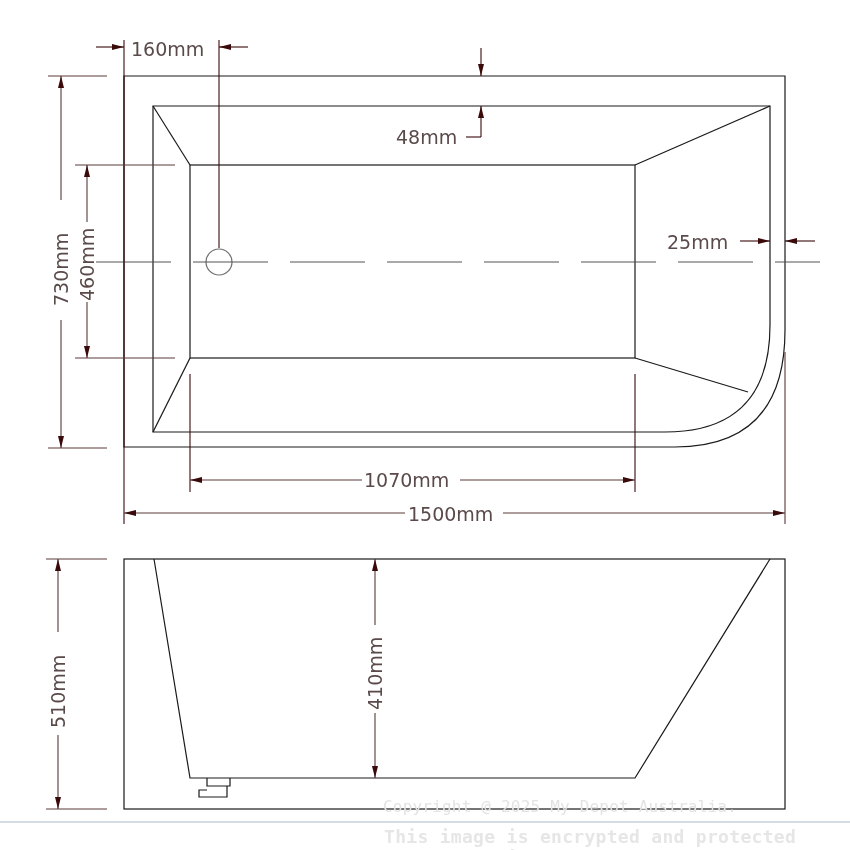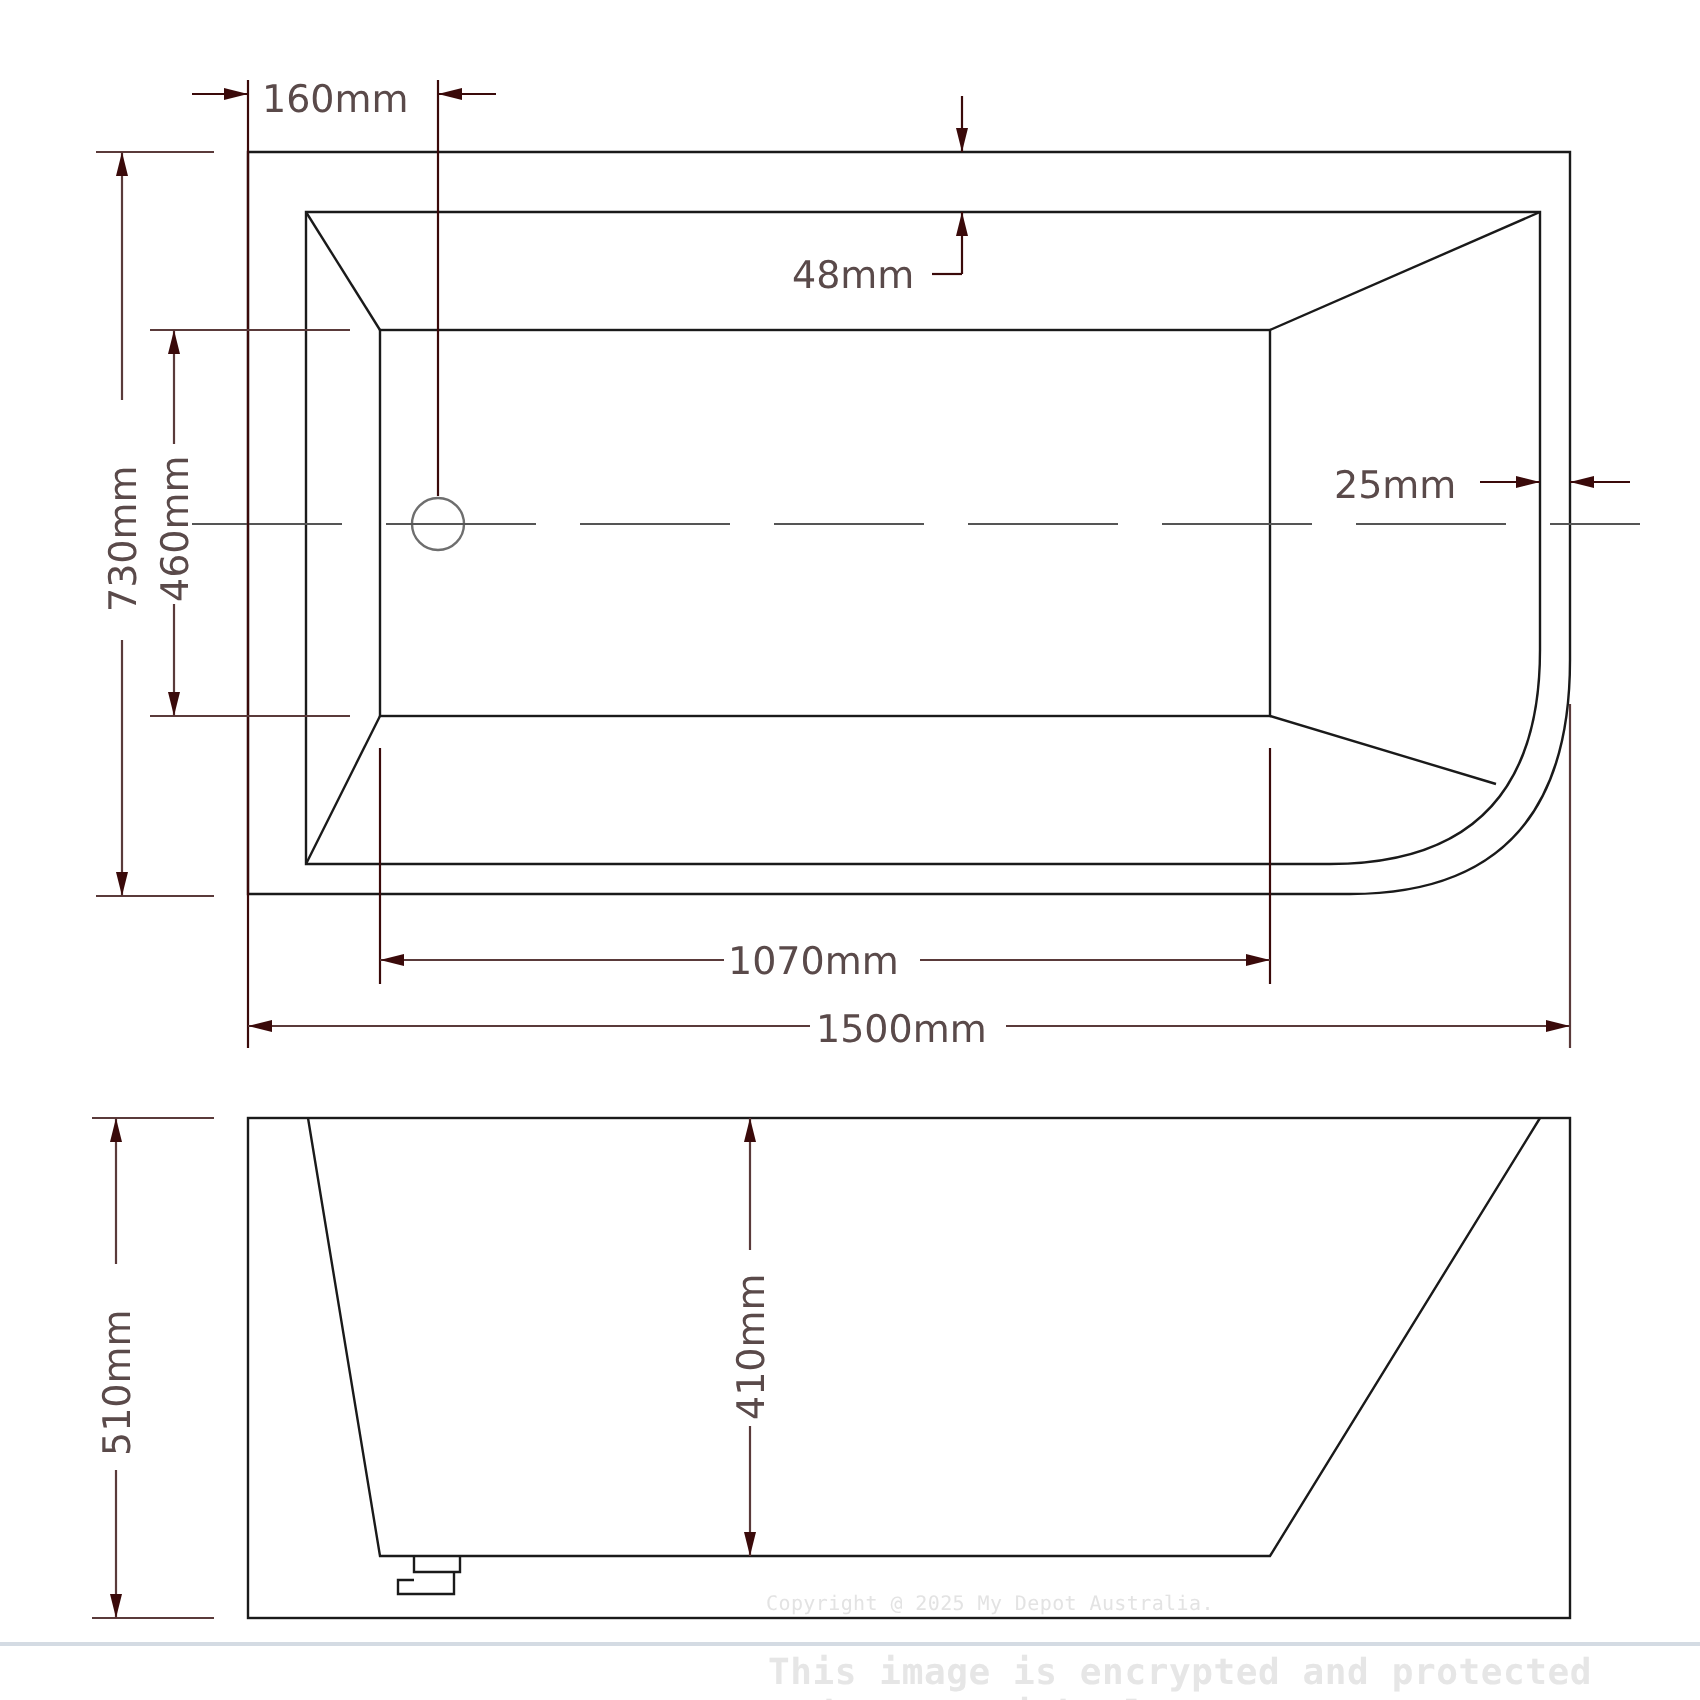--- a/index.html
+++ b/index.html
@@ -6,21 +6,21 @@
     body { width: 850px; height: 850px; position: relative; overflow: hidden; font-family: "DejaVu Sans", sans-serif; }
     #drawing { position: absolute; left: 0; top: 0; width: 850px; height: 850px; }
     .outline { stroke: #1a1a1a; stroke-width: 1.2; fill: none; }
     .outline-grey { stroke: #6e6e6e; stroke-width: 1.2; fill: none; }
     .dim { stroke: #5a3a3a; stroke-width: 1.1; fill: none; }
     .dim-dark { stroke: #3a0a0a; stroke-width: 1.1; fill: none; }
     .center { stroke: #555555; stroke-width: 1.1; fill: none; stroke-dasharray: 75 22; }
     .arrow { fill: #3a0a0a; }
     .dimtext { font-family: "DejaVu Sans", sans-serif; font-size: 19px; fill: #5a4a4a; }
     .footer-line { position: absolute; left: 0; top: 821px; width: 850px; height: 2px; background: #d4dbe3; }
-    .copyright { position: absolute; left: 383px; top: 797px; font-family: "DejaVu Sans Mono", monospace; font-size: 10px; color: #e3e3e3; letter-spacing: 0.2px; }
+    .copyright { position: absolute; left: 383px; top: 797px; font-family: "DejaVu Sans Mono", monospace; font-size: 16px; color: #e3e3e3; letter-spacing: 0.2px; }
     .notice { position: absolute; left: 384px; top: 826px; font-family: "DejaVu Sans Mono", monospace; font-size: 18px; font-weight: bold; color: #e6e6e6; letter-spacing: 0.3px; }
   </style>
 </head>
 <body>
 
 <svg id="drawing" viewBox="0 0 850 850" xmlns="http://www.w3.org/2000/svg">
 
   <g>
 
     <path class="outline" d="M124,76 L785,76 L785,330 Q785,447 675,447 L124,447 Z"></path>

